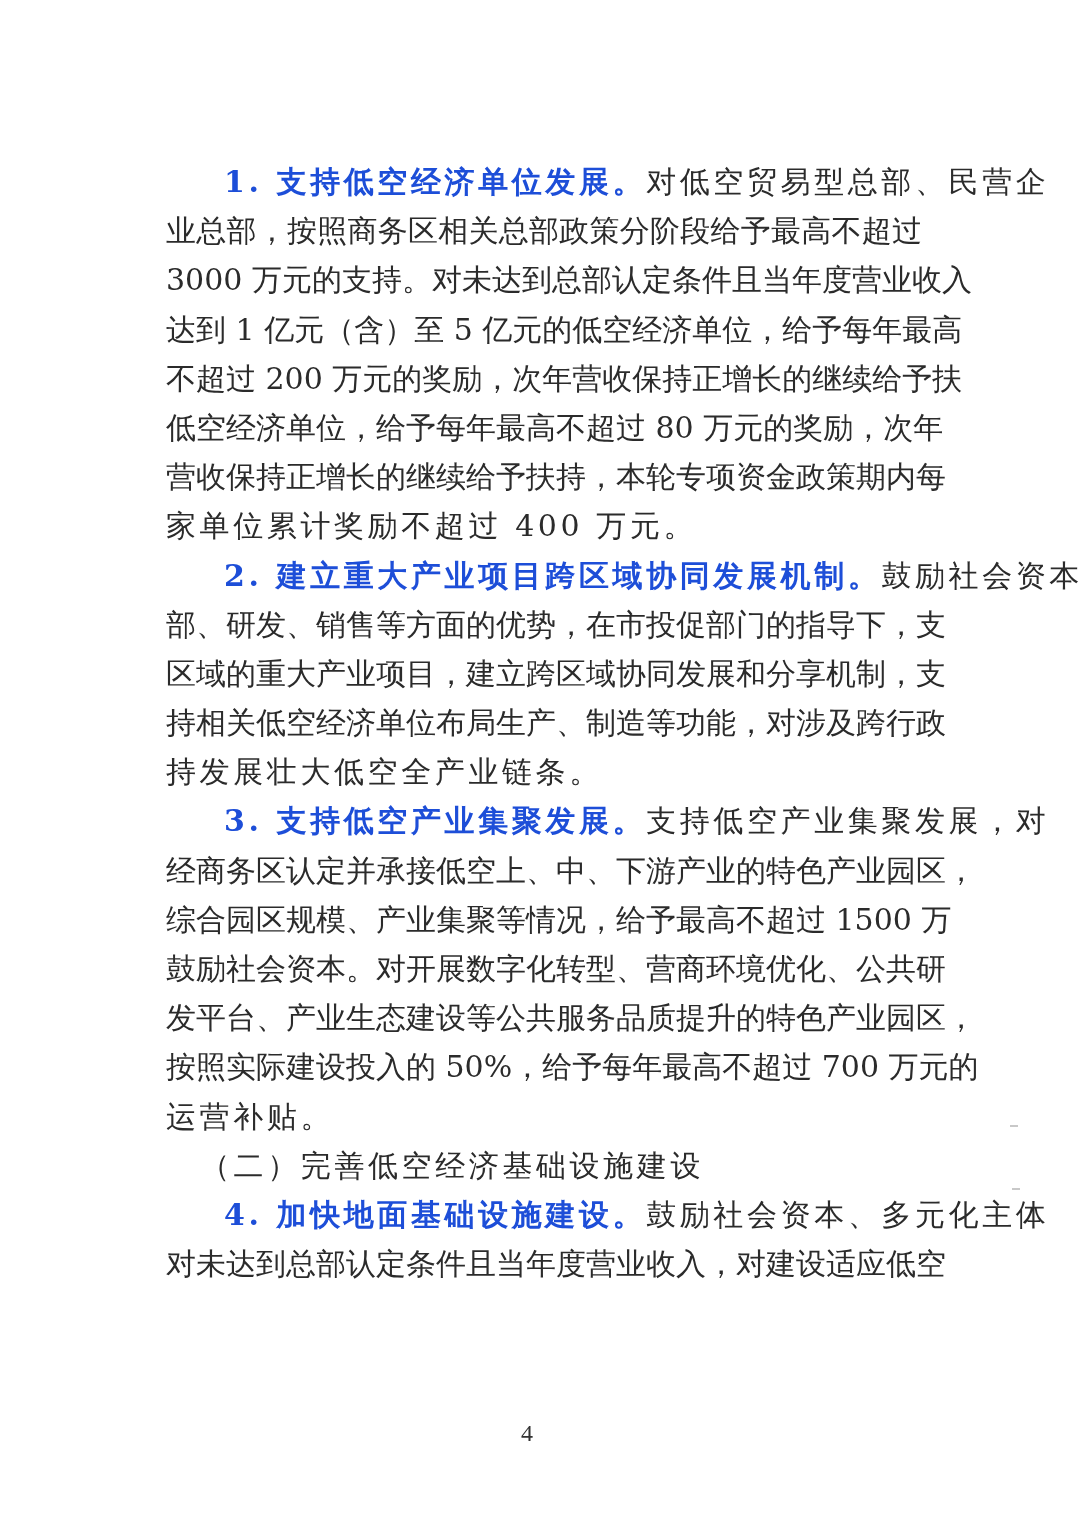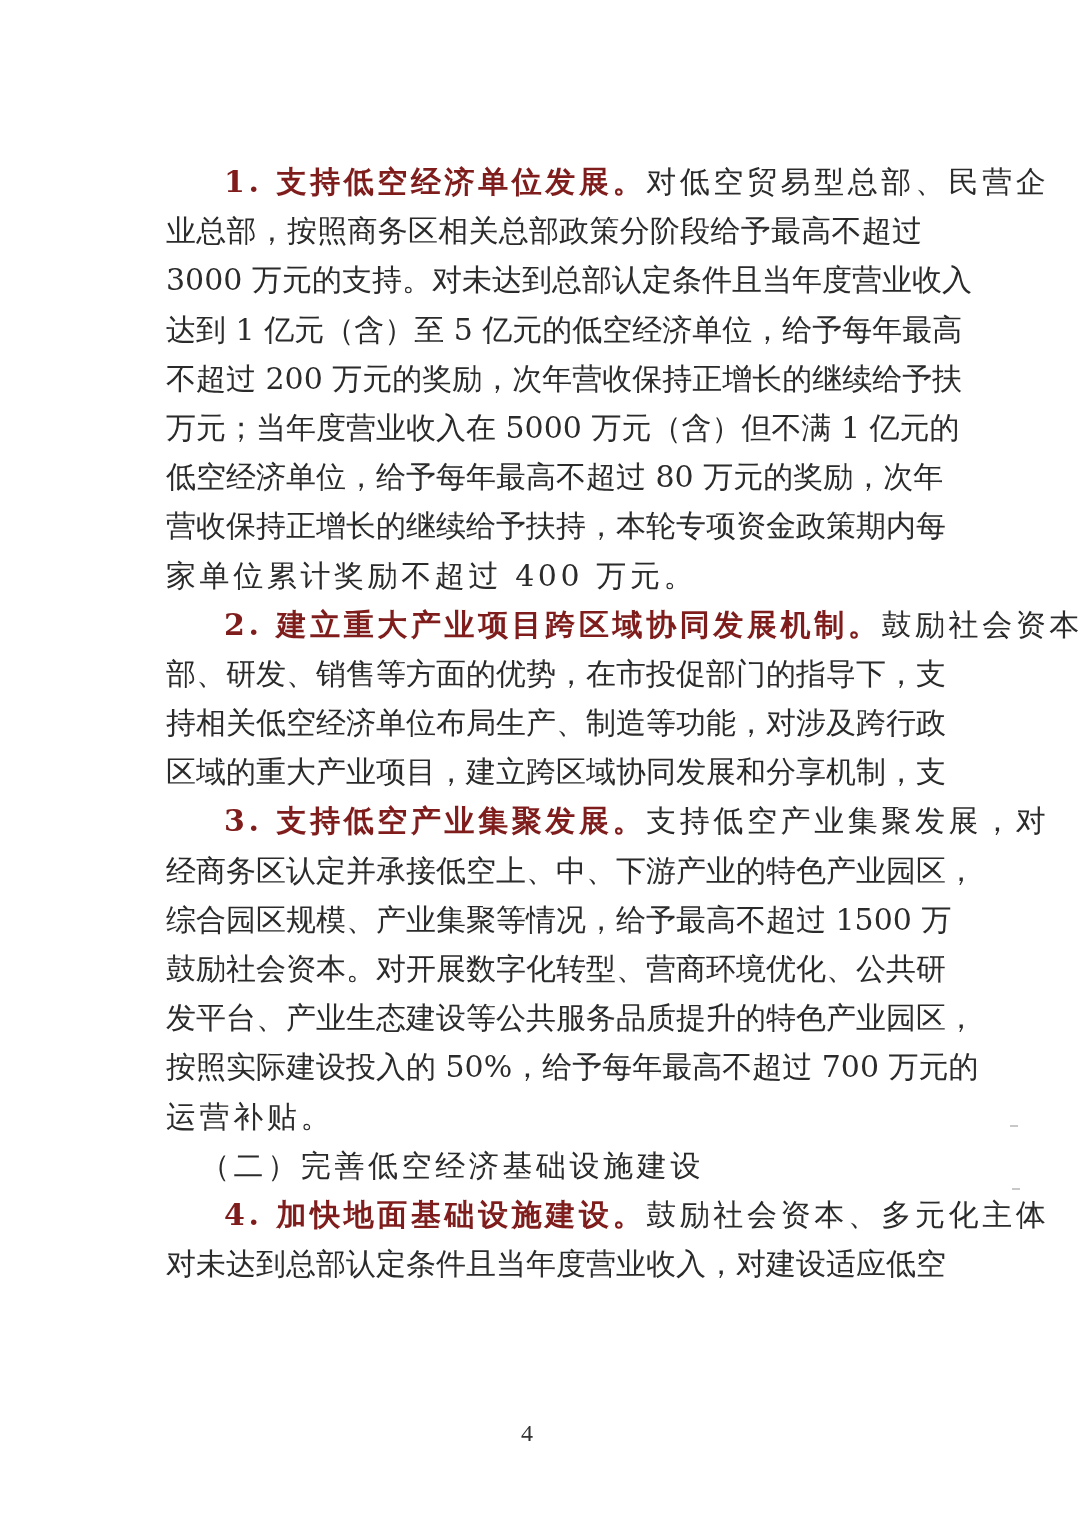--- a/index.html
+++ b/index.html
@@ -37,21 +37,21 @@
       color: #2b2b2b;
     }
     .line.indent { padding-left: 58px; }
     .line.justify {
       text-align: justify;
       text-align-last: justify;
       letter-spacing: 0;
     }
     .bold {
       font-weight: bold;
-      color: #7f1d1d;
+      color: #1d4ed8;
     }
     .page-number {
       position: absolute;
       left: 521px;
       top: 1420px;
       font-family: "Liberation Serif", serif;
       font-size: 24px;
       color: #333;
     }
     .watermark {
@@ -80,31 +80,31 @@
 <div class="page">
   <div class="content">
 
     <div class="line indent">
       <span class="bold">1. 支持低空经济单位发展。</span><span>对低空贸易型总部、民营企</span>
     </div>
     <div class="line justify">业总部，按照商务区相关总部政策分阶段给予最高不超过</div>
     <div class="line justify">3000 万元的支持。对未达到总部认定条件且当年度营业收入</div>
     <div class="line justify">达到 1 亿元（含）至 5 亿元的低空经济单位，给予每年最高</div>
     <div class="line justify">不超过 200 万元的奖励，次年营收保持正增长的继续给予扶</div>
-    <div class="line justify">万元；当年度营业收入在 5000 万元（含）但不满 1 亿元的</div>
     <div class="line justify">低空经济单位，给予每年最高不超过 80 万元的奖励，次年</div>
     <div class="line justify">营收保持正增长的继续给予扶持，本轮专项资金政策期内每</div>
     <div class="line">家单位累计奖励不超过 400 万元。</div>
 
     <div class="line indent">
       <span class="bold">2. 建立重大产业项目跨区域协同发展机制。</span><span>鼓励社会资本</span>
     </div>
     <div class="line justify">部、研发、销售等方面的优势，在市投促部门的指导下，支</div>
+    <div class="line justify">区域的重大产业项目，建立跨区域协同发展和分享机制，支</div>
     <div class="line justify">持相关低空经济单位布局生产、制造等功能，对涉及跨行政</div>
-    <div class="line justify">区域的重大产业项目，建立跨区域协同发展和分享机制，支</div>
+    <div class="line">持发展壮大低空全产业链条。</div>
 
     <div class="line indent">
       <span class="bold">3. 支持低空产业集聚发展。</span><span>支持低空产业集聚发展，对</span>
     </div>
     <div class="line justify">经商务区认定并承接低空上、中、下游产业的特色产业园区，</div>
     <div class="line justify">综合园区规模、产业集聚等情况，给予最高不超过 1500 万</div>
     <div class="line justify">鼓励社会资本。对开展数字化转型、营商环境优化、公共研</div>
     <div class="line justify">发平台、产业生态建设等公共服务品质提升的特色产业园区，</div>
     <div class="line justify">按照实际建设投入的 50%，给予每年最高不超过 700 万元的</div>
     <div class="line">运营补贴。</div>

